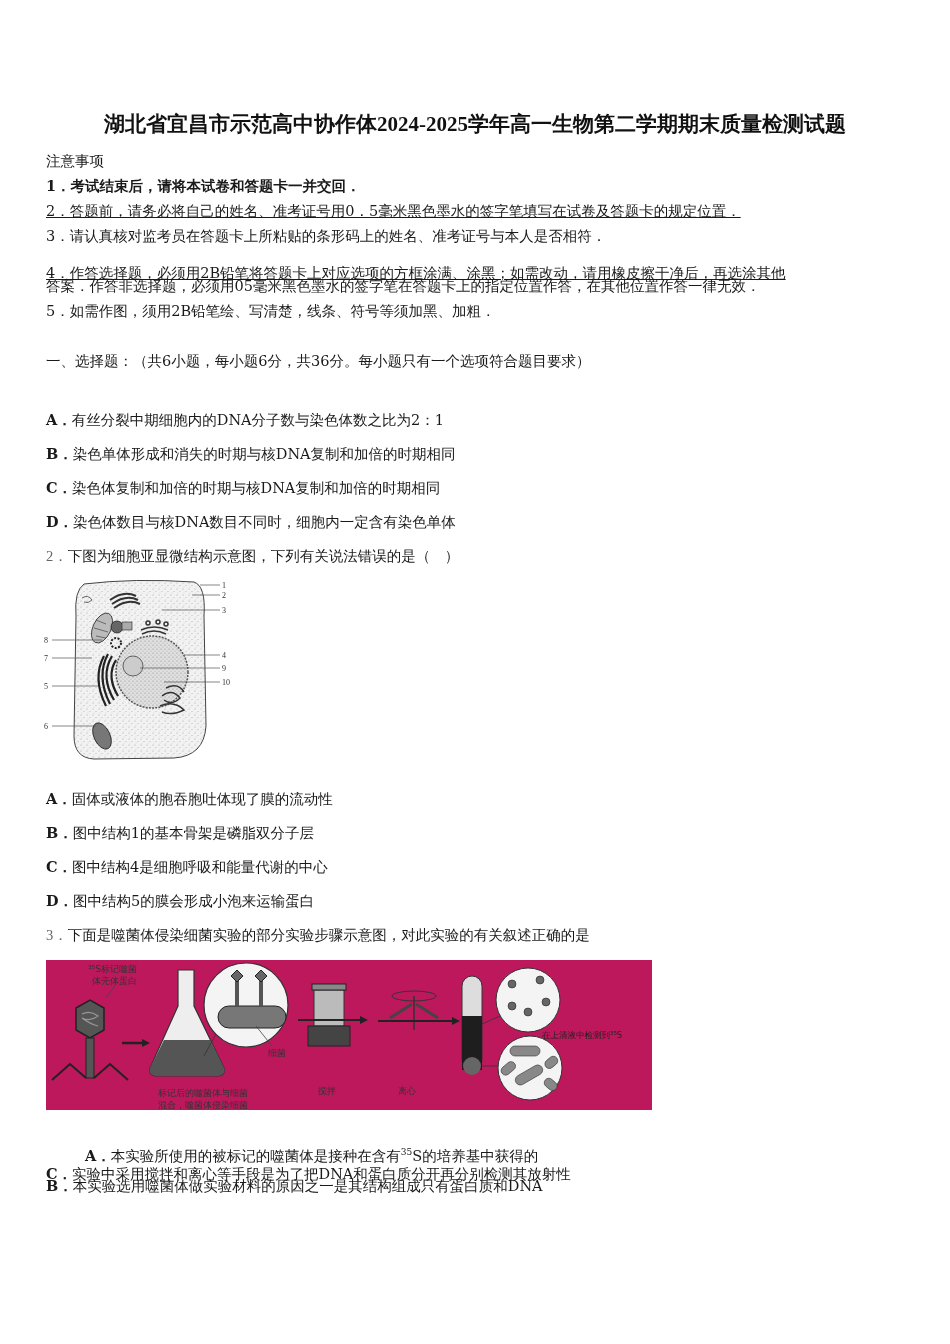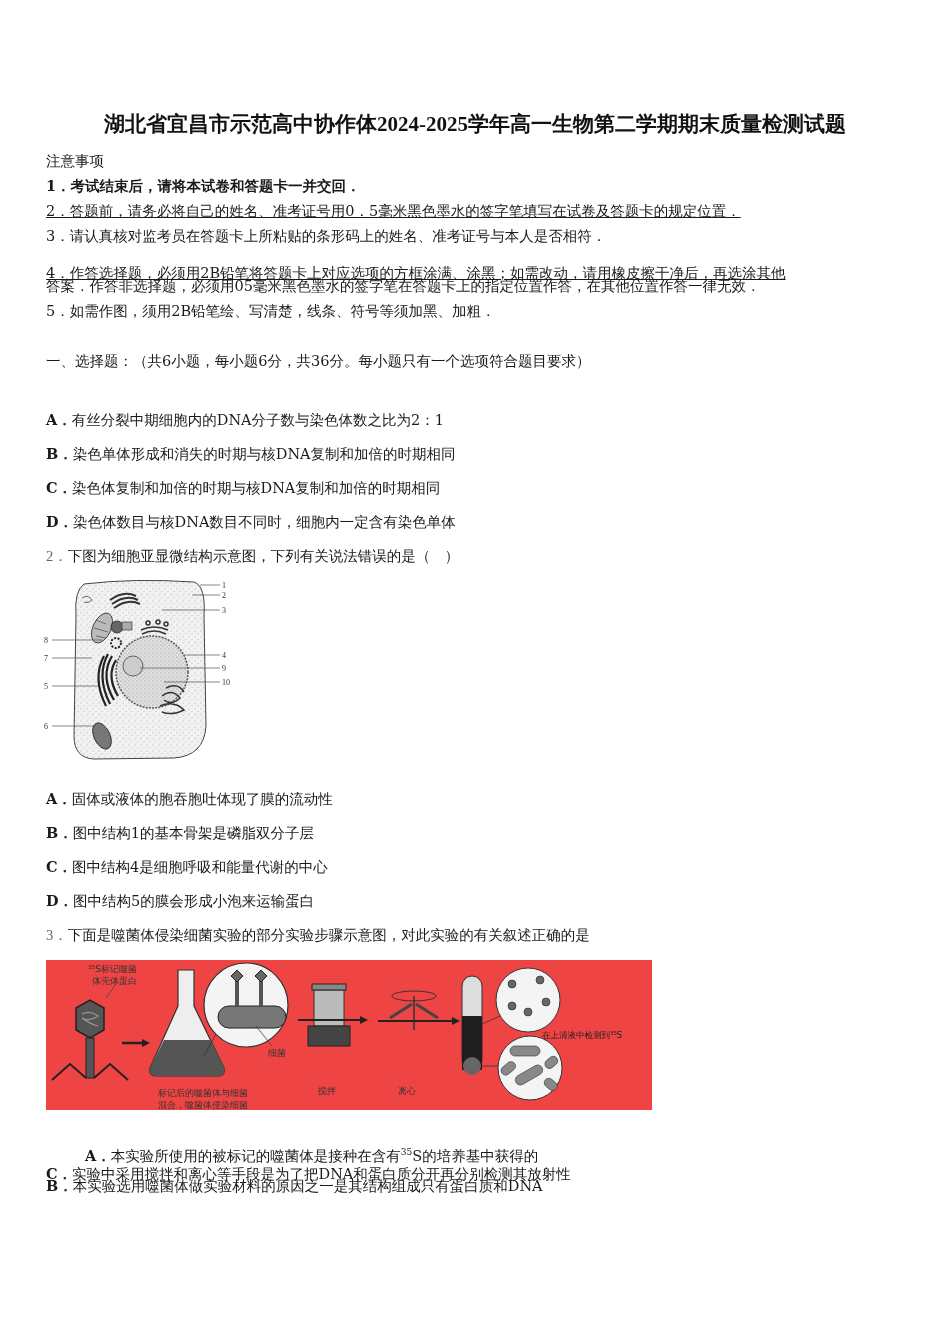--- a/index.html
+++ b/index.html
@@ -12,21 +12,21 @@
            font-size: 21px; letter-spacing: 0px; color: #111; white-space: nowrap; }
 
   .line { position: absolute; left: 46px; font-size: 14.5px; line-height: 20px; white-space: nowrap;
           color: #1a1a1a; }
   .qnum { color: #666; font-family: "Liberation Serif", serif; }
   .opt-label { font-weight: bold; }
   sup { font-size: 9px; vertical-align: 6px; }
 
   
   .cell-fig { position: absolute; left: 44px; top: 576px; width: 196px; height: 186px; }
-  .phage-fig { position: absolute; left: 46px; top: 960px; width: 606px; height: 150px; background: #ef4444; }
+  .phage-fig { position: absolute; left: 46px; top: 960px; width: 606px; height: 150px; background: #be185d; }
 </style>
 </head>
 <body>
 
 <div class="page">
 
   <div class="title">湖北省宜昌市示范高中协作体2024-2025学年高一生物第二学期期末质量检测试题</div>
 
   <div class="line" style="top:151px;">注意事项</div>
   <div class="line" style="top:176px;font-weight:bold;">1．考试结束后，请将本试卷和答题卡一并交回．</div>

